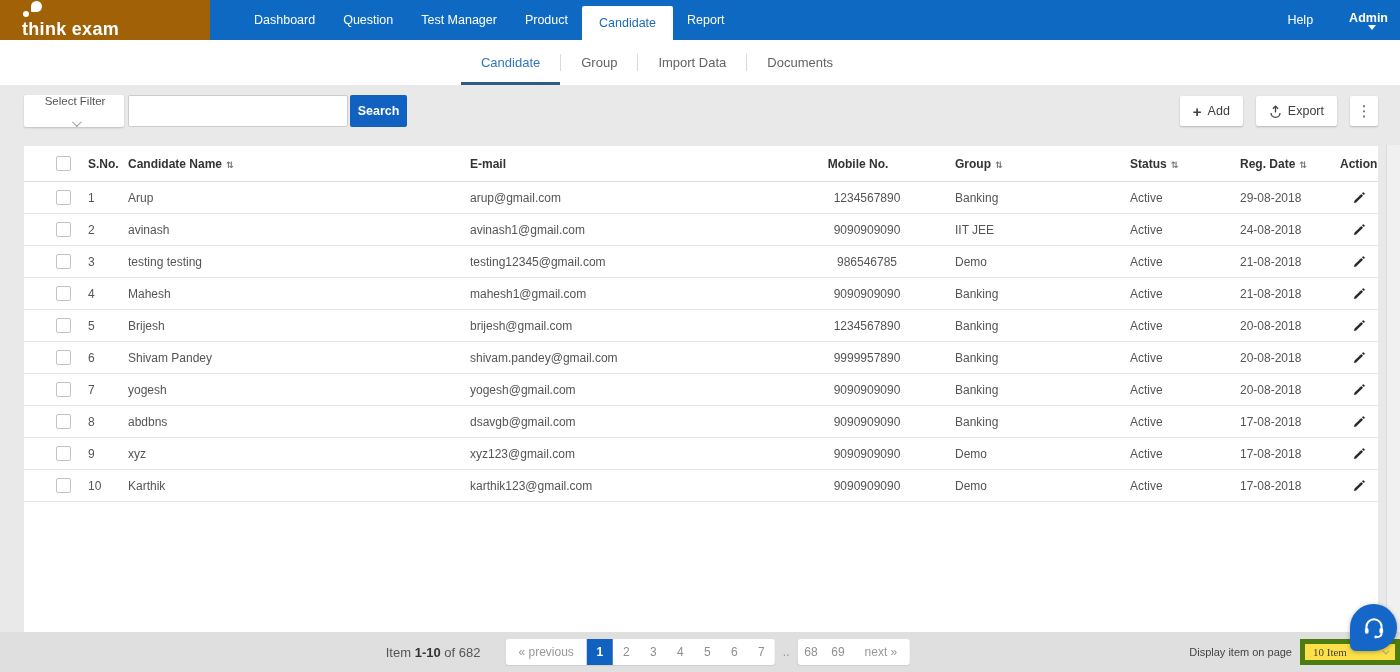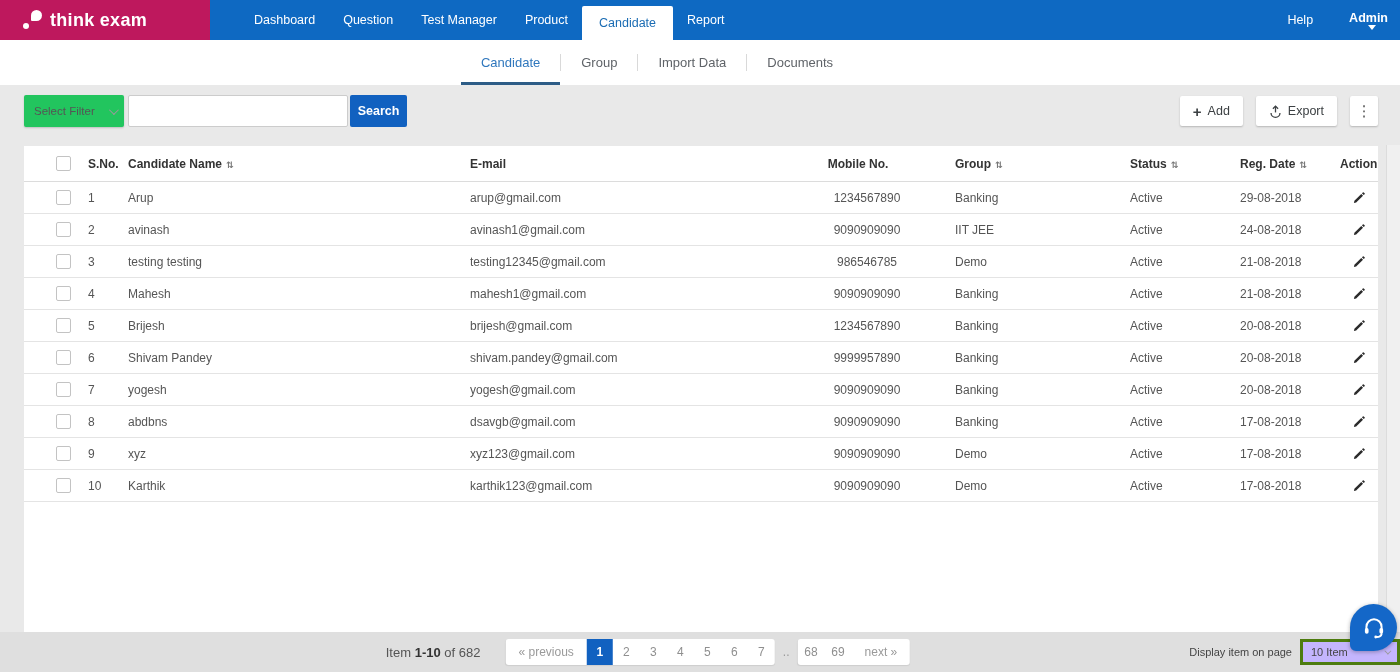--- a/index.html
+++ b/index.html
@@ -1,20 +1,20 @@
 <!DOCTYPE html>
 <html><head>
 <meta charset="utf-8">
 <style>
   * { box-sizing: border-box; margin: 0; padding: 0; }
   html,body { width:1400px; height:672px; overflow:hidden; font-family:"Liberation Sans", sans-serif; background:#e9e9e9; position:relative; }
 
   
   .navbar { height:40px; background:#0e69c2; display:flex; align-items:stretch; position:relative; z-index:3; }
-  .logo-band { width:210px; background:#be185d; display:flex; align-items:center; padding-left:22px; }
+  .logo-band { width:210px; background:#a16207; display:flex; padding-left:22px;flex-direction:column; }
   .logo-dots { position:relative; width:22px; height:22px; margin-right:6px; }
   .logo-dots .d1 { position:absolute; left:1px; bottom:2px; width:6px; height:6px; background:#fff; border-radius:50%; }
   .logo-dots .d2 { position:absolute; right:2px; top:1px; width:11px; height:11px; background:#fff; border-radius:50% 50% 50% 10%; }
   .logo-text { color:#fff; font-size:18px; font-weight:bold; letter-spacing:.3px; }
   .nav-items { display:flex; align-items:stretch; margin-left:30px; }
   .nav-item { color:#fff; font-size:12.5px; display:flex; align-items:center; padding:0 14px; cursor:pointer; }
   .nav-item.active { background:#fff; color:#1b6cb3; margin-top:6px; border-radius:2px 2px 0 0; padding:0 17px; align-items:center; }
   .nav-right { margin-left:auto; display:flex; align-items:center; padding-right:12px; }
   .nav-right .nav-item { padding:0 22px 0 14px; }
   .nav-right .nav-item:last-child { padding-right:0;flex-direction:column; }
@@ -22,21 +22,21 @@
 
   
   .subnav { height:45px; background:#fff; display:flex; justify-content:center; position:relative; z-index:2; }
   .subnav-inner { display:flex; align-items:stretch; transform:translateX(-43px); }
   .subtab { font-size:13px; color:#5f6368; display:flex; align-items:center; padding:0 20px; cursor:pointer; position:relative; }
   .subtab.active { color:#2f77bd; border-bottom:3px solid #2d5c86; padding-top:3px; }
   .subtab-sep { width:1px; background:#d9d9d9; margin:14px 0; }
 
   
   .filter-row { display:flex; align-items:center; margin:10px 22px 0 24px; height:32px; }
-  .select-filter { width:100px; height:32px; background:#22c55e; box-shadow:0 1px 2px rgba(0,0,0,.18); border-radius:2px; display:flex; align-items:center; justify-content:space-between; padding:0 8px 0 10px; font-size:11.5px; color:#555; cursor:pointer; }
+  .select-filter { width:100px; height:32px; background:#ffffff; box-shadow:0 1px 2px rgba(0,0,0,.18); border-radius:2px; display:flex; align-items:center; justify-content:space-between; padding:0 8px 0 10px; font-size:11.5px; color:#555; cursor:pointer;flex-direction:column; }
   .chev { display:inline-block; width:7px; height:7px; border-right:1.5px solid #9a9a9a; border-bottom:1.5px solid #9a9a9a; transform:rotate(45deg) translateY(-2px); }
   .search-input { width:220px; height:32px; margin-left:4px; border:1px solid #ccc; border-radius:2px; background:#fff; padding:0 8px; font-size:12px; color:#444; font-family:"Liberation Sans", sans-serif; }
   .search-btn { height:32px; width:57px; margin-left:2px; background:#1161c0; color:#fff; border:none; border-radius:2px; font-size:12.5px; font-weight:bold; cursor:pointer; font-family:"Liberation Sans", sans-serif; }
   .filter-right { margin-left:auto; display:flex; align-items:center; gap:13px; }
   .tool-btn { height:30px; background:#fff; border:none; box-shadow:0 1px 2px rgba(0,0,0,.22); border-radius:2px; display:flex; align-items:center; gap:6px; padding:0 13px; font-size:12.5px; color:#3c4043; cursor:pointer; font-family:"Liberation Sans", sans-serif; }
   .kebab-btn { width:28px; justify-content:center; padding:0; font-size:15px; color:#555; letter-spacing:0; }
   .plus-glyph { font-size:15px; font-weight:bold; color:#3c4043; line-height:1; }
 
   
   .table-card { background:#fff; margin:19px 22px 0 24px; height:486px; overflow:hidden; }
@@ -57,21 +57,21 @@
   .pager-group { position:absolute; left:50%; top:50%; transform:translate(-50%,-50%) translateX(-52px); display:flex; align-items:center; gap:8px; }
   .item-summary { font-size:13px; color:#555; margin-right:17px; }
   .item-summary b { color:#333; }
   .pill { display:flex; align-items:center; background:#fff; border-radius:3px; height:26px; overflow:hidden; box-shadow:0 1px 1px rgba(0,0,0,.08); }
   .pg-nav { font-size:12px; color:#9a9a9a; padding:0 13px; cursor:pointer; }
   .page { width:27px; text-align:center; font-size:12px; color:#8f8f8f; cursor:pointer; height:26px; line-height:26px; }
   .page.active { background:#1161c0; color:#fff; font-weight:bold; width:26px; }
   .ellipsis { font-size:12px; color:#9a9a9a; }
   .display-group { position:absolute; right:0; top:50%; transform:translateY(-50%); display:flex; align-items:center; }
   .display-label { font-size:11px; color:#444; margin-right:8px; }
-  .display-select { width:100px; height:26px; background:#c4b5fd; border:3px solid #4d7c0f; display:flex; align-items:center; justify-content:space-between; padding:0 8px; font-size:11px; color:#444; cursor:pointer; }
+  .display-select { width:100px; height:26px; background:#fde047; border:5px solid #4d7c0f; display:flex; align-items:center; justify-content:space-between; padding:0 8px; font-size:11px; color:#444; cursor:pointer;font-family:Liberation Serif, serif; }
   .display-select .chev { width:5px; height:5px; }
 
   
   .scroll-strip { position:absolute; top:145px; right:0; width:14px; height:487px; background:#f0f0f0; border-left:1px solid #dcdcdc; }
 
   
   .fab { position:absolute; right:3px; bottom:21px; width:47px; height:47px; background:#1467c8; border-radius:50% 50% 50% 6px; display:flex; align-items:center; justify-content:center; cursor:pointer; z-index:6; box-shadow:0 1px 4px rgba(0,0,0,.3); }
 </style>
 </head>
 <body>

